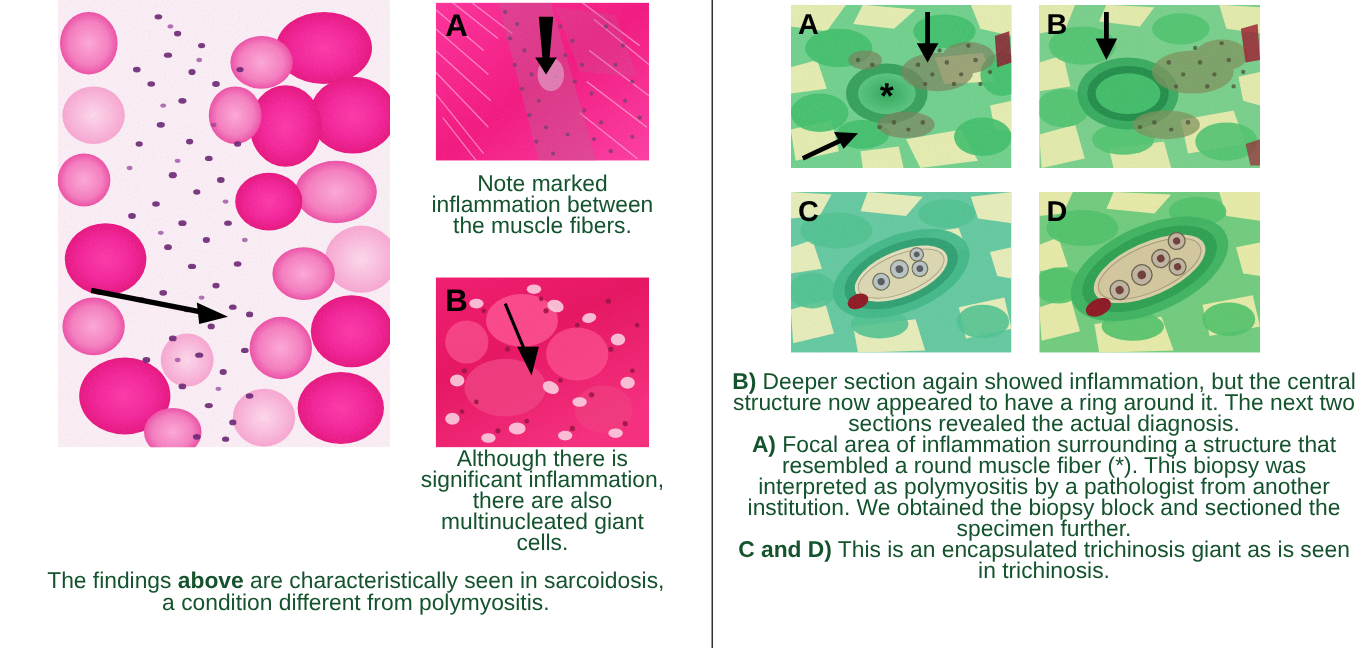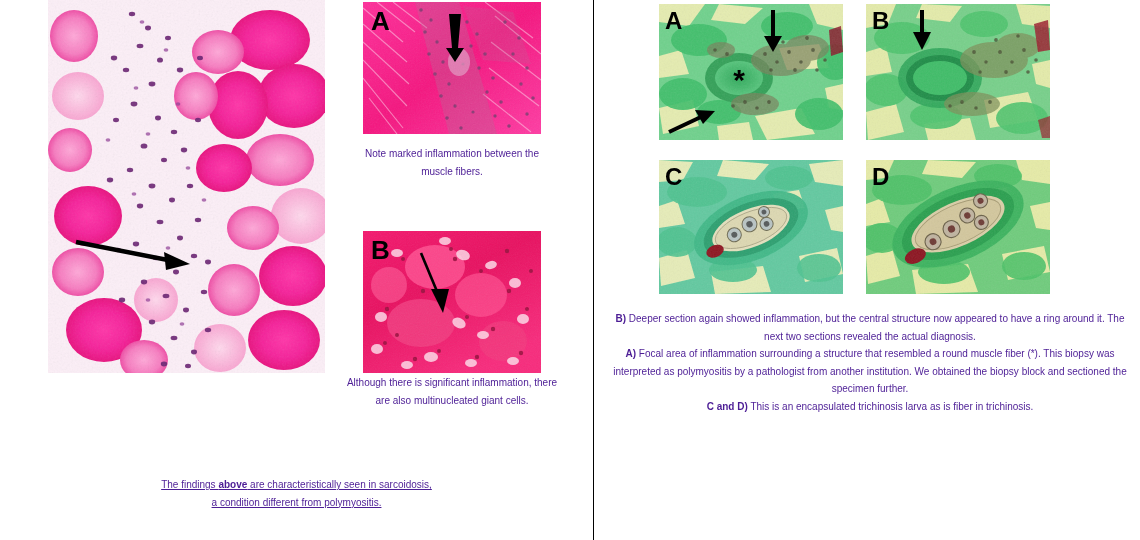--- a/index.html
+++ b/index.html
@@ -12,23 +12,23 @@
   .page { position: relative; width: 1140px; height: 540px; background:#fff; }
 
   
   .divider {
     position: absolute; left: 593px; top: 0;
     width: 1px; height: 540px; background: #000000;
   }
 
   
   .cap {
-    font-size: 10px;
+    font-size: 19px;
     line-height: 17.5px;
-    color: #4c1d95;
+    color: #14532d;
     text-align: center;
     font-weight: 400;
   }
   .cap b, .cap strong { font-weight: 700; }
 
   
   .left { position: absolute; left: 0; top: 0; width: 593px; height: 540px; }
 
   .big-img {
     position: absolute; left: 48px; top: 0;
@@ -47,21 +47,21 @@
   .midA-cap { position: absolute; left: 352px; top: 145px; width: 200px; }
 
   .midB-img {
     position: absolute; left: 363px; top: 231px;
     width: 178px; height: 142px;
     overflow: hidden;
   }
   .midB-cap { position: absolute; left: 346px; top: 374px; width: 212px; }
 
   .left-summary {
-    position: absolute; left: 20px; top: 476px; width: 553px; text-decoration: underline;
+    position: absolute; left: 20px; top: 476px; width: 553px;
   }
 
   
   .right { position: absolute; left: 600px; top: 0; width: 540px; height: 540px; }
 
   .grid-img { position: absolute; overflow: hidden; }
   .gA { left: 59px;  top: 4px;   width: 184px; height: 136px; }
   .gB { left: 266px; top: 4px;   width: 184px; height: 136px; }
   .gC { left: 59px;  top: 160px; width: 184px; height: 134px; }
   .gD { left: 266px; top: 160px; width: 184px; height: 134px; }
@@ -643,16 +643,16 @@
           <ellipse cx="40" cy="76" rx="11" ry="7" fill="#8c1420"></ellipse>
         </g>
         <rect width="184" height="134" filter="url(#gn4)" opacity="0.4"></rect>
       </svg>
       <span class="panel-letter pl-grid">D</span>
     </div>
 
     <div class="right-cap cap">
       <p><b>B)</b><span> Deeper section again showed inflammation, but the central structure now appeared to have a ring around it. The next two sections revealed the actual diagnosis.</span></p>
       <p><b>A)</b><span> Focal area of inflammation surrounding a structure that resembled a round muscle fiber (*). This biopsy was interpreted as polymyositis by a pathologist from another institution. We obtained the biopsy block and sectioned the specimen further.</span></p>
-      <p><b>C and D)</b><span> This is an encapsulated trichinosis larva as is fiber in trichinosis.</span></p>
+      <p><b>C and D)</b><span> This is an encapsulated trichinosis giant as is seen in trichinosis.</span></p>
     </div>
   </div>
 </div>
 
 </body></html>

